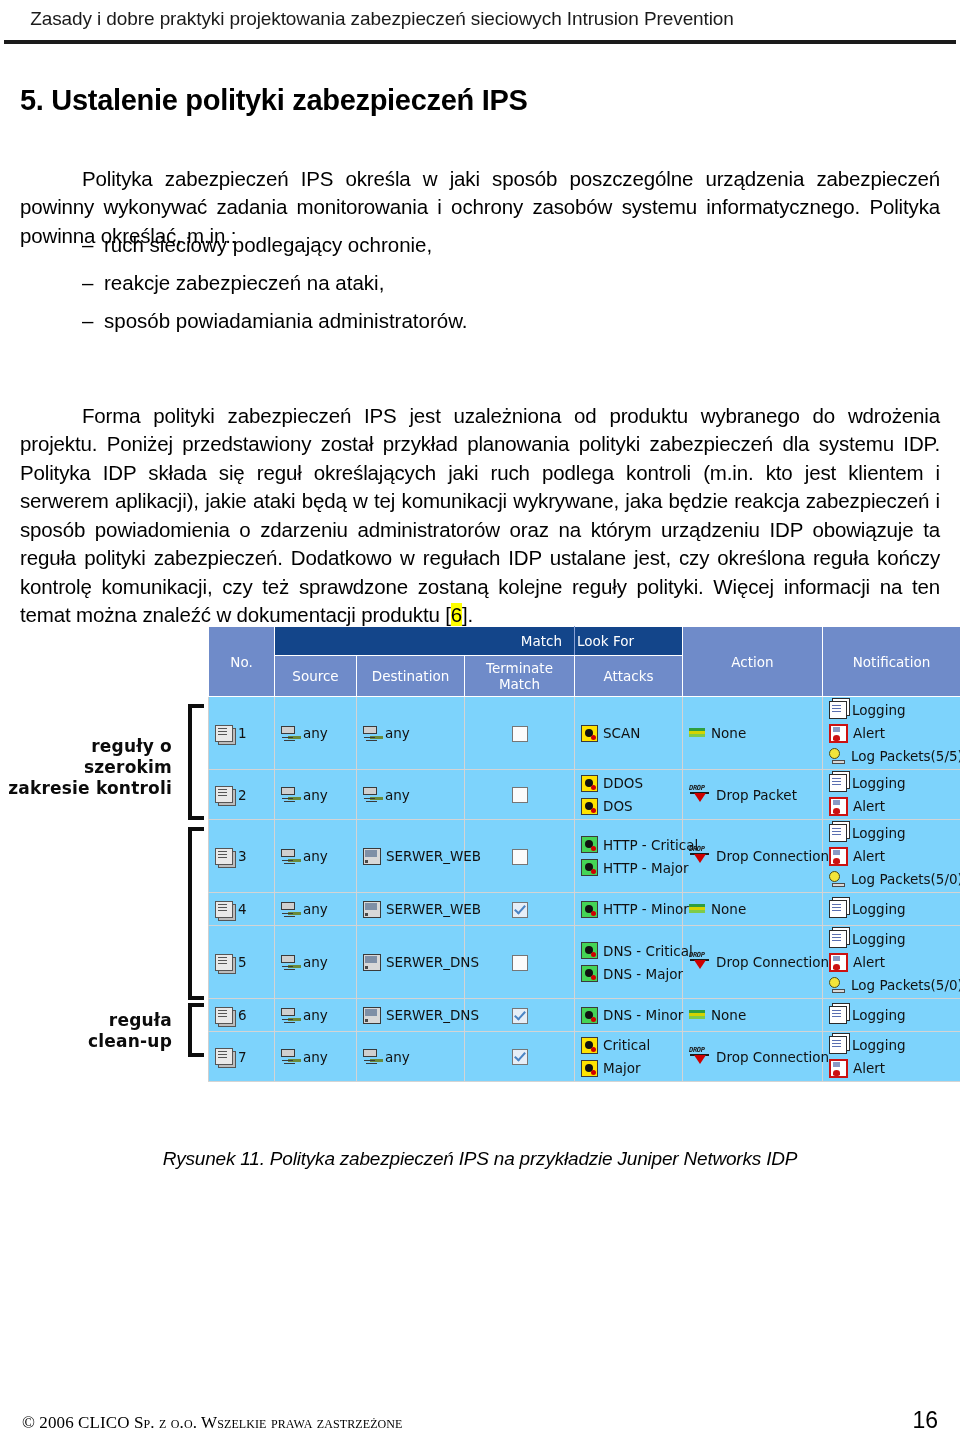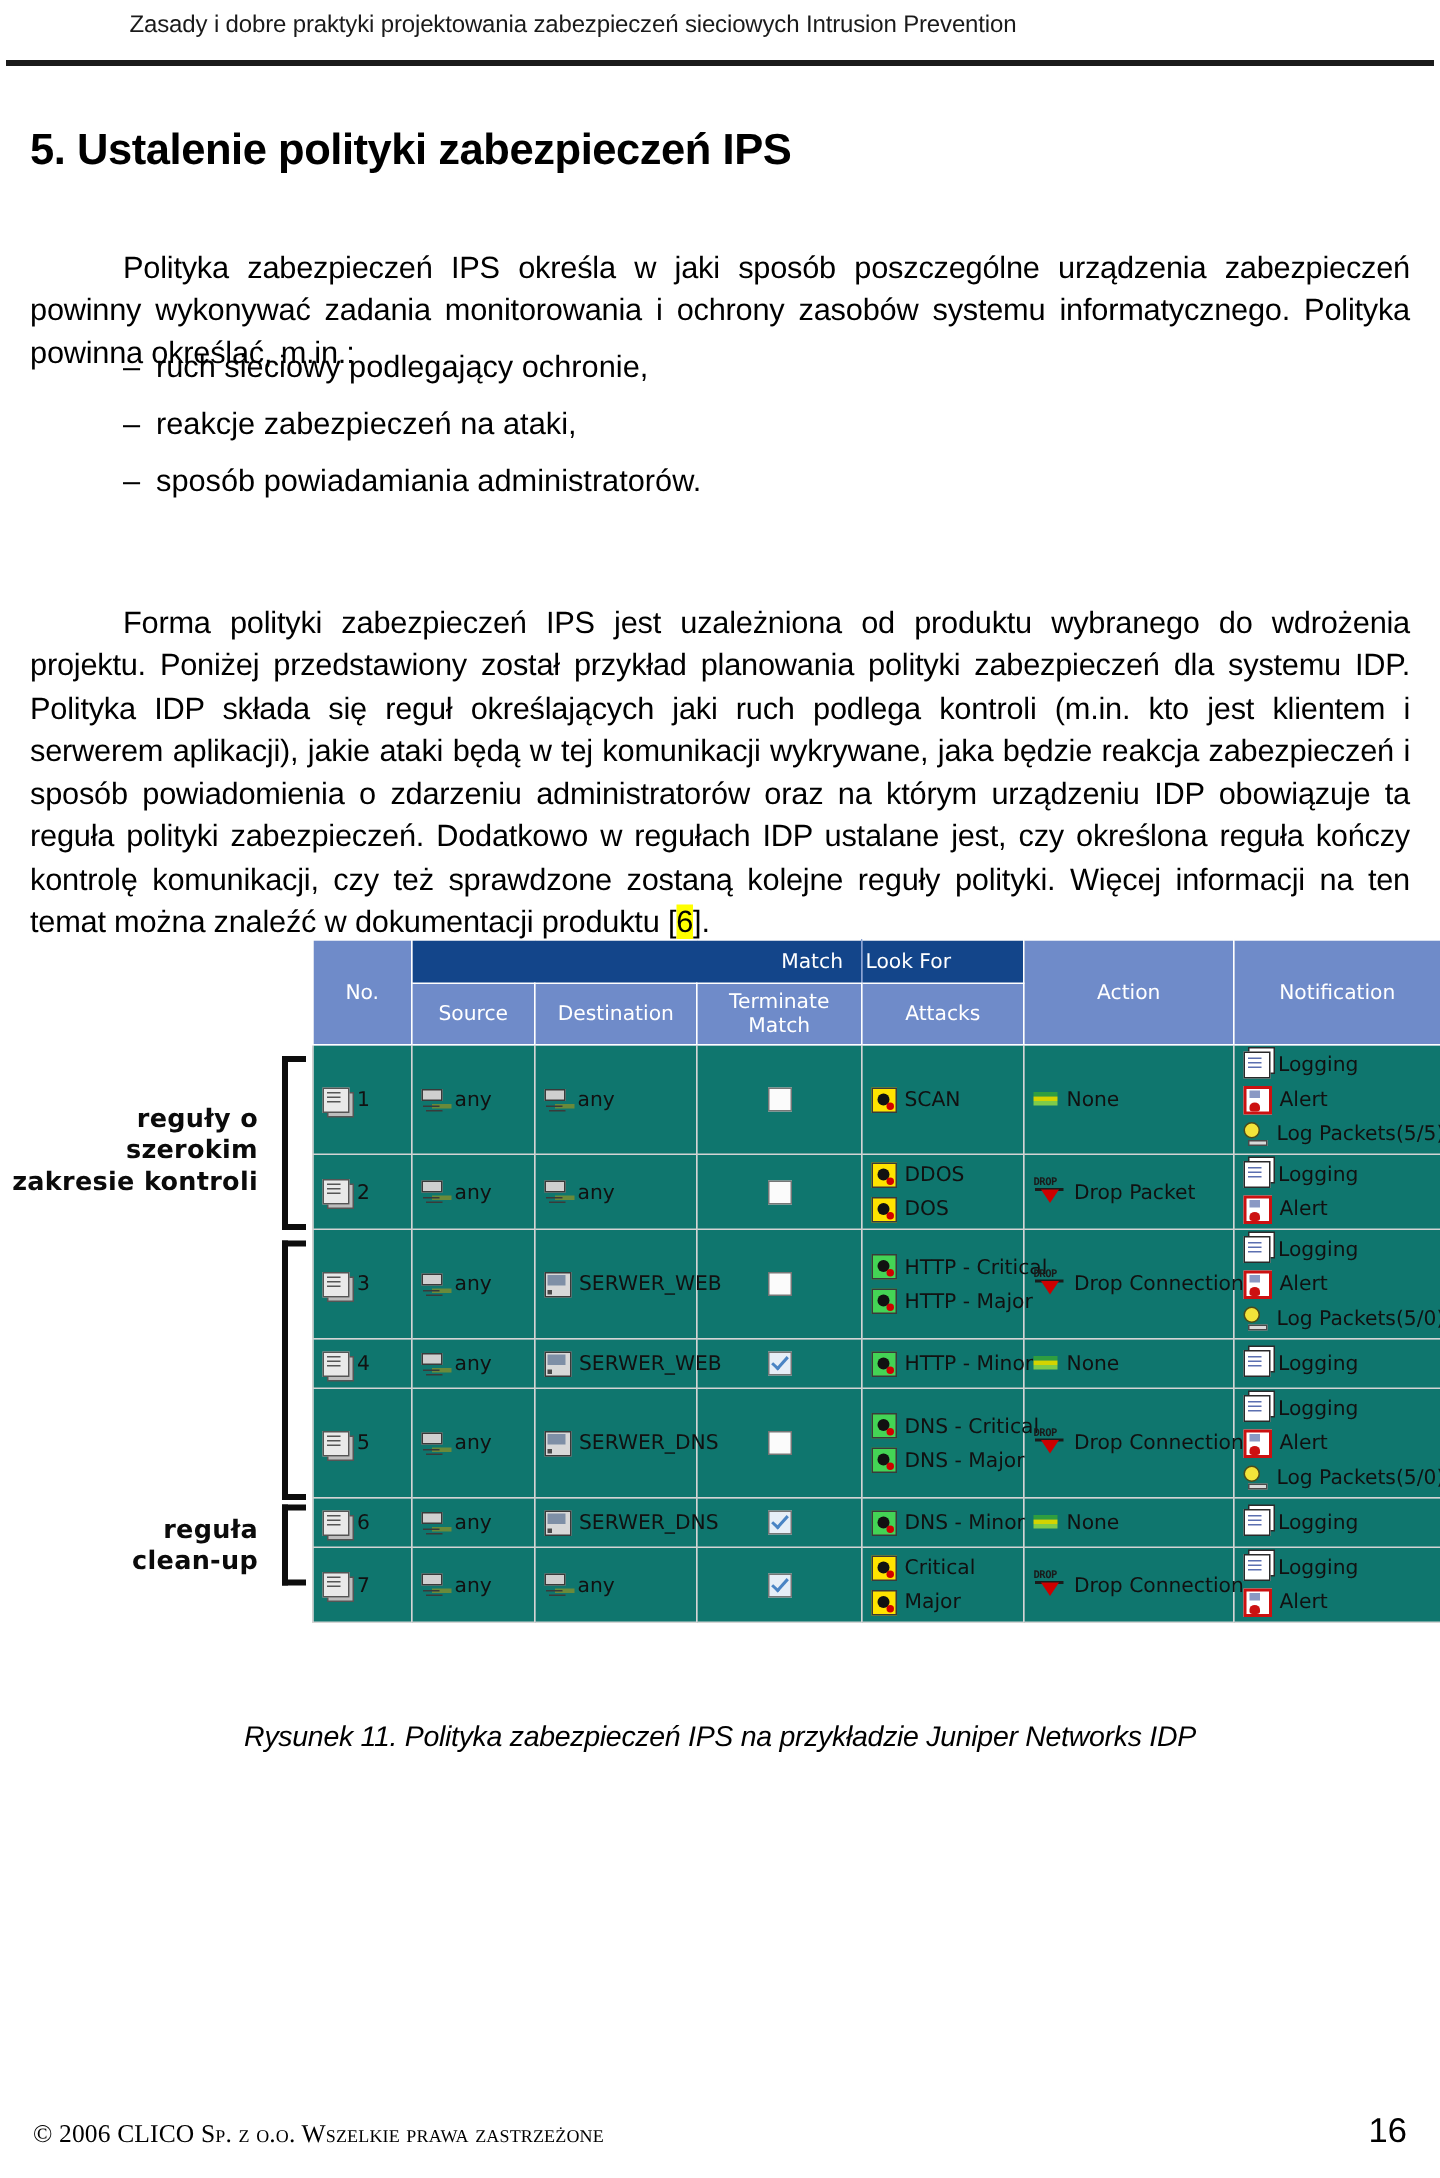--- a/index.html
+++ b/index.html
@@ -16,21 +16,21 @@
     overflow: hidden;
   }
 
   
   .running-head {
     position: absolute;
     top: 8px;
     left: 0;
     width: 764px;
     text-align: center;
-    font-size: 16px;
+    font-size: 19px;
     letter-spacing: -0.1px;
     color: #1a1a1a;
   }
   .head-rule {
     position: absolute;
     top: 40px;
     left: 4px;
     width: 952px;
     height: 4px;
     background: #1b1b1b;
@@ -157,21 +157,21 @@
   .idp-table th.group-lookfor {
     background: #13458a;
     text-align: left;
   }
   .idp-table th.tall {
     vertical-align: middle;
   }
   .idp-table td {
     border: 1px solid #d4d4d4;
     border-left: 1px solid #cfcfcf;
-    background: #0f766e;
+    background: #7dd3fc;
     padding: 3px 6px;
     vertical-align: middle;
     font-size: 13.5px;
     color: #111111;
     height: 26px;
   }
   .cell-lines { line-height: 20px; }
   .cell-line {
     display: flex;
     align-items: center;
@@ -282,20 +282,21 @@
     width: 22px; height: 20px;
   }
   .ic-drop .drop-word {
     position: absolute;
     top: -1px; left: 0;
     font-size: 7px;
     font-weight: bold;
     letter-spacing: -0.3px;
     color: #1a1a1a;
     font-family: "DejaVu Sans Mono", monospace;
+    font-style: italic;
   }
   .ic-drop .drop-arrow {
     position: absolute;
     top: 8px; left: 5px;
     width: 0; height: 0;
     border-left: 6px solid transparent;
     border-right: 6px solid transparent;
     border-top: 9px solid #cc0000;
   }
   .ic-drop .drop-bar {

